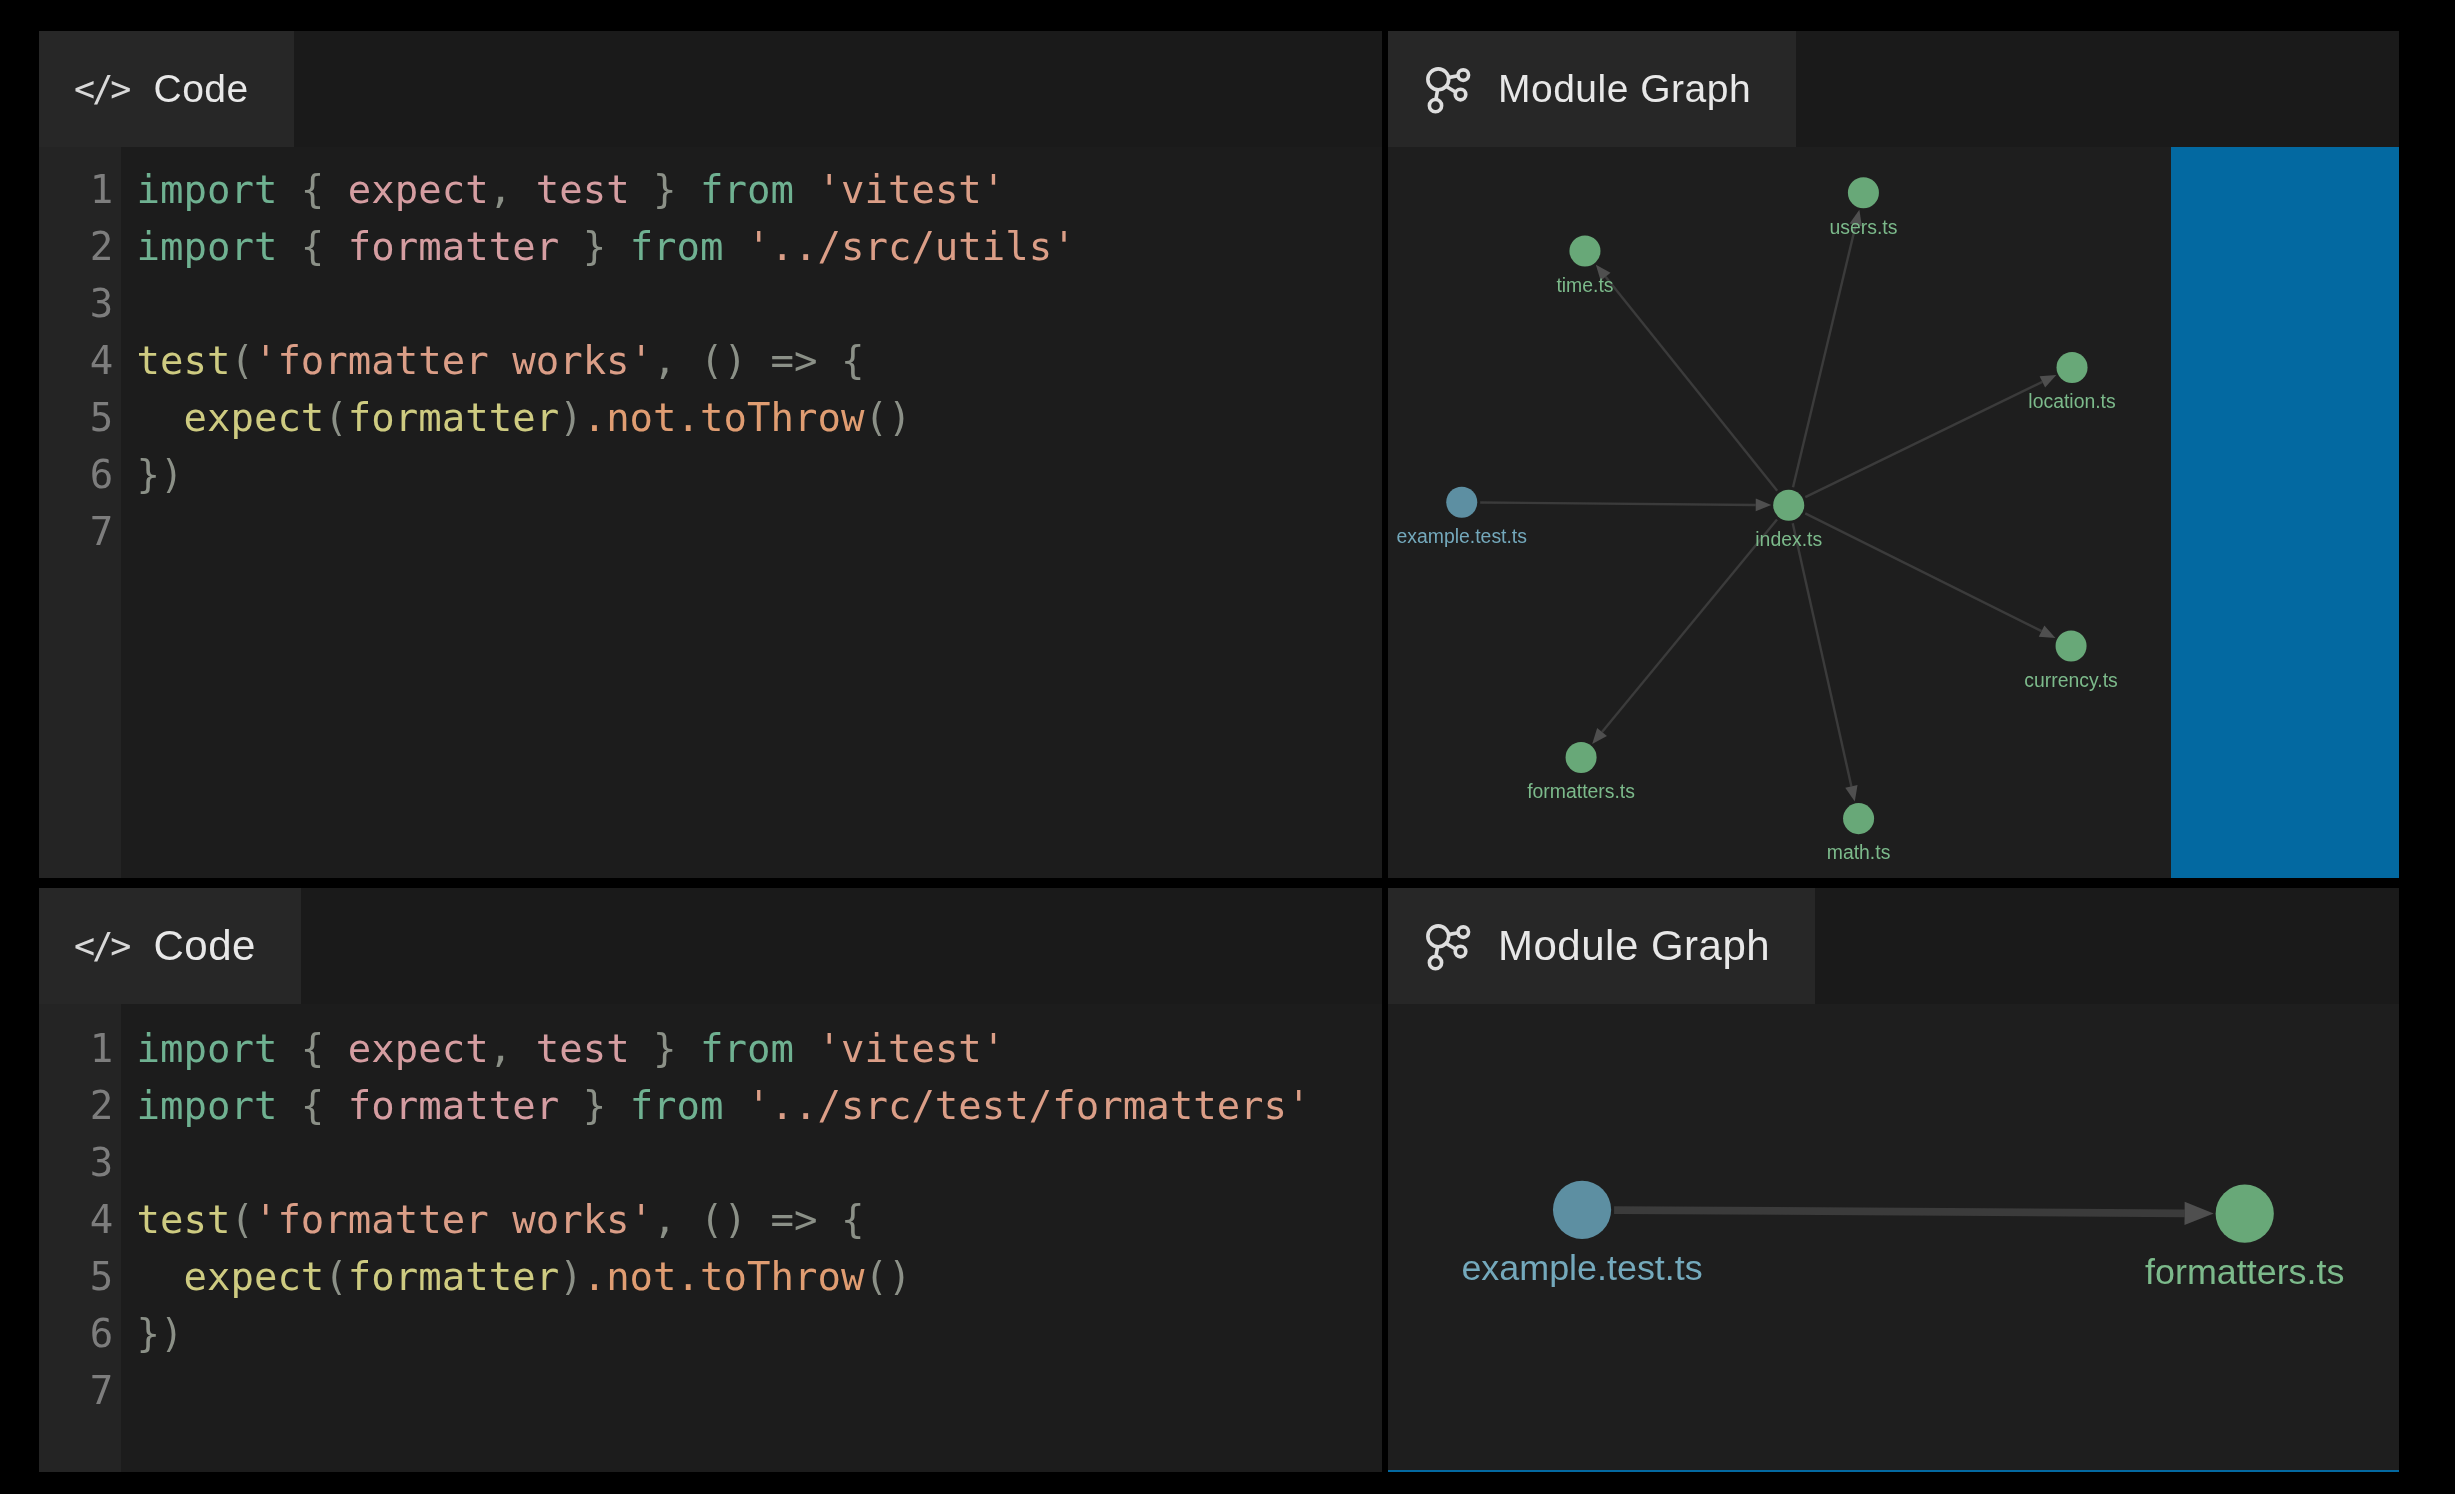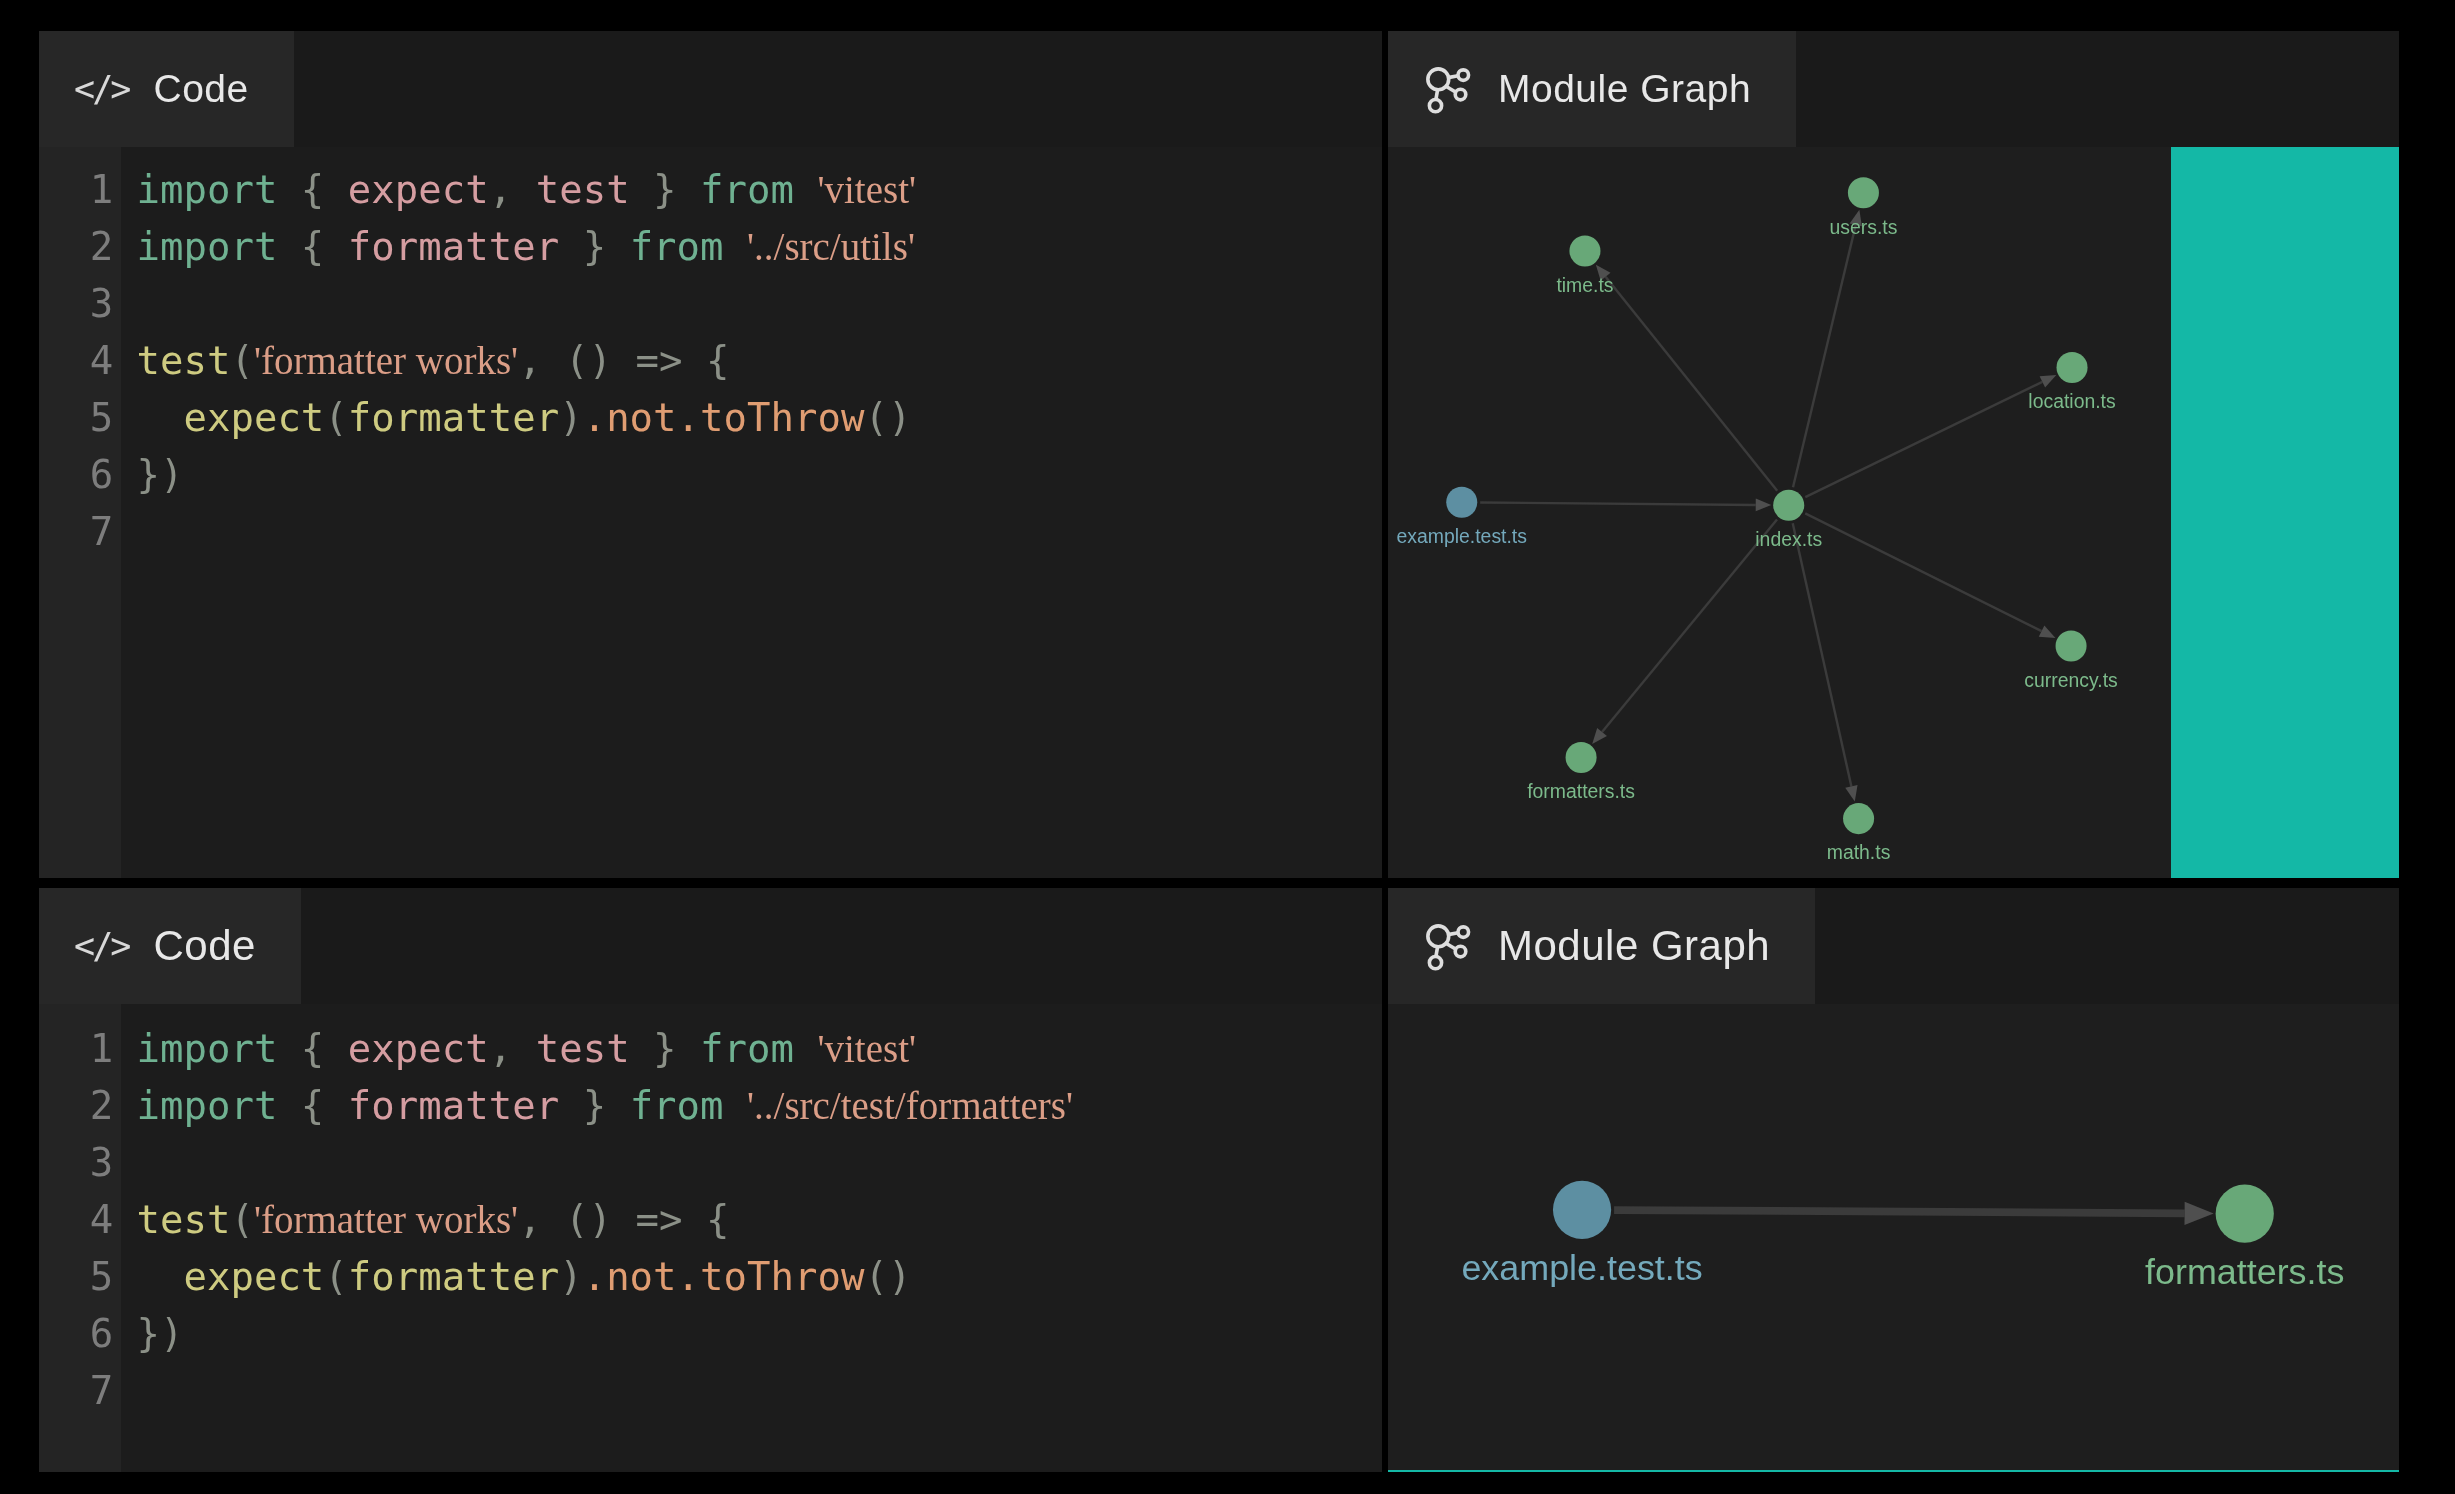--- a/index.html
+++ b/index.html
@@ -13,33 +13,33 @@
 
   .panel-header{flex:0 0 116px;background:#1a1a1a;display:flex;align-items:stretch;}
   .tab{display:flex;align-items:center;gap:25px;padding:0 45px 0 35px;background:#272727;}
   .tab-label{color:#e8e8e8;font-size:39px;letter-spacing:0.5px;}
   .row-bot .tab-label{font-size:42px;}
   .code-tag-icon{color:#d8d8d8;font-family:"DejaVu Sans Mono",monospace;font-size:35px;letter-spacing:-2.9px;}
   .graph-icon{width:50px;height:50px;display:block;}
 
   .panel-content{flex:1 1 auto;position:relative;overflow:hidden;}
   .code-content{background:#1c1c1c;}
-  .graph-content{background:#14b8a6;}
+  .graph-content{background:#0369a1;}
   .graph-surface{position:absolute;left:0;top:0;background:#1e1e1e;}
   .panel-graph-top .graph-surface{width:783px;height:731px;}
   .panel-graph-bot .graph-surface{width:1011px;height:466px;}
 
   .gutter-strip{position:absolute;left:0;top:0;bottom:0;width:82px;background:#242424;}
   .code-lines{position:relative;font-family:"DejaVu Sans Mono",monospace;font-size:39px;line-height:57px;}
   .panel-code-top .code-lines{padding-top:13.6px;}
   .panel-code-bot .code-lines{padding-top:15.5px;}
   .code-line{display:flex;white-space:pre;}
   .ln{flex:0 0 82px;box-sizing:border-box;text-align:right;padding-right:7.8px;color:var(--lnum,#7d7d7d);}
   .code-body{padding-left:15.5px;}
-  .seg-kw{color:var(--kw);} .seg-id{color:var(--ident);} .seg-str{color:var(--str);font-family:Liberation Serif, serif;}
+  .seg-kw{color:var(--kw);} .seg-id{color:var(--ident);} .seg-str{color:var(--str);}
   .seg-pun{color:var(--pun);} .seg-fn{color:var(--fn);} .seg-prop{color:var(--prop);}
 
   .graph-svg{position:absolute;left:0;top:0;}
   .graph-node-label{font-family:"Liberation Sans",sans-serif;}
 </style>
 </head>
 <body>
 
 <div class="page">
 

